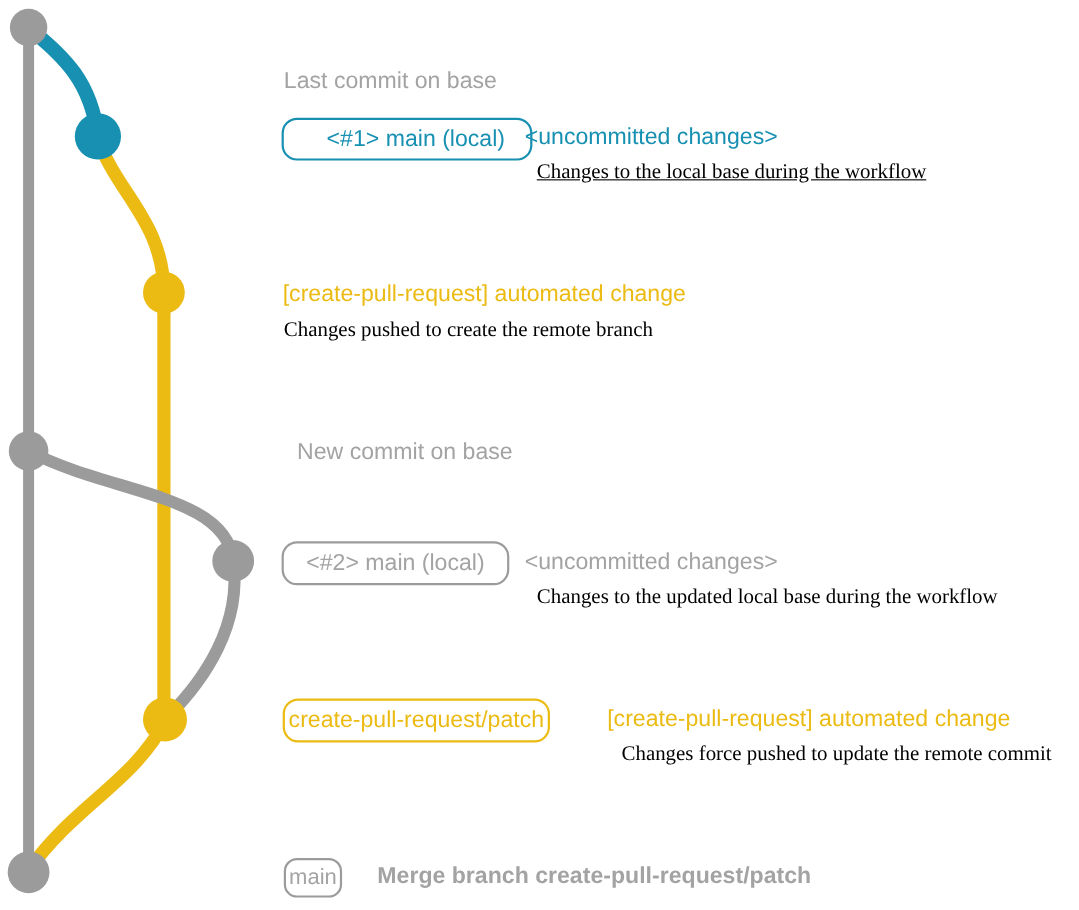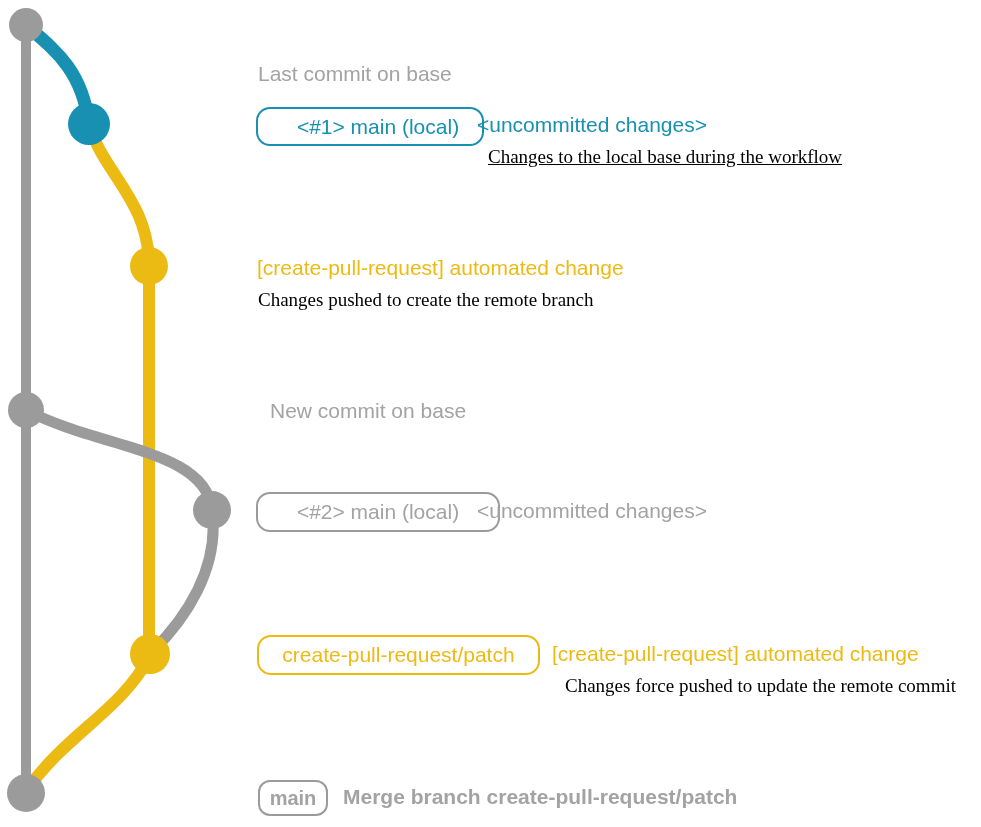--- a/index.html
+++ b/index.html
@@ -26,27 +26,27 @@
   .badge-gray{color:var(--gray-text);border-color:var(--gray-line);}
   .badge-yellow{color:var(--yellow);border-color:var(--yellow);}
 
   #lbl-last-commit{left:258px;top:13px;margin-top:48px;}
   #badge-main-local-1{left:256px;top:107px;width:228px;height:39px;padding-left:16px;}
   #title-uncommitted-1{left:477px;top:112px;}
   #desc-uncommitted-1{left:488px;top:145px;text-decoration:underline;}
   #title-automated-1{left:257px;top:255px;}
   #desc-automated-1{left:258px;top:288px;}
   #lbl-new-commit{left:258px;top:398px;margin-left:12px;}
-  #badge-main-local-2{left:256px;top:492px;width:244px;height:40px;}
+  #badge-main-local-2{left:256px;top:492px;width:207px;height:40px;}
   #title-uncommitted-2{left:477px;top:498px;}
   #desc-uncommitted-2{left:488px;top:531px;}
-  #badge-patch{left:257px;top:635px;width:283px;height:40px;}
+  #badge-patch{left:257px;top:635px;width:243px;height:40px;}
   #title-automated-2{left:552px;top:641px;}
   #desc-automated-2{left:565px;top:674px;}
-  #badge-main{left:258px;top:780px;width:70px;height:36px;border-radius:12px;font-size:20px;font-weight:bold;}
+  #badge-main{left:258px;top:780px;width:53px;height:36px;border-radius:12px;font-size:20px;}
   #title-merge{left:343px;top:784px;font-weight:bold;}
 </style>
 </head>
 <body>
 
 <div id="stage">
 
   <svg id="graph-svg" width="981" height="827" viewBox="0 0 981 827">
     <path d="M26 25 L26 795" class="curve stroke-gray" stroke-width="10"></path>
     <path d="M26 25 C55 50 82 70 89 124" class="curve stroke-blue" stroke-width="13"></path>
@@ -70,20 +70,21 @@
   <div id="title-uncommitted-1" class="lbl blue-t">&lt;uncommitted changes&gt;</div>
   <div id="desc-uncommitted-1" class="serif">Changes to the local base during the workflow</div>
 
   <div id="title-automated-1" class="lbl yellow-t">[create-pull-request] automated change</div>
   <div id="desc-automated-1" class="serif">Changes pushed to create the remote branch</div>
 
   <div id="lbl-new-commit" class="lbl gray-t">New commit on base</div>
 
   <div id="badge-main-local-2" class="badge badge-gray">&lt;#2&gt; main (local)</div>
   <div id="title-uncommitted-2" class="lbl gray-t">&lt;uncommitted changes&gt;</div>
+  <div id="desc-uncommitted-2" class="serif">Changes to the updated local base during the workflow</div>
 
   <div id="badge-patch" class="badge badge-yellow">create-pull-request/patch</div>
   <div id="title-automated-2" class="lbl yellow-t">[create-pull-request] automated change</div>
   <div id="desc-automated-2" class="serif">Changes force pushed to update the remote commit</div>
 
   <div id="badge-main" class="badge badge-gray">main</div>
   <div id="title-merge" class="lbl gray-t">Merge branch create-pull-request/patch</div>
 
 </div>
 

